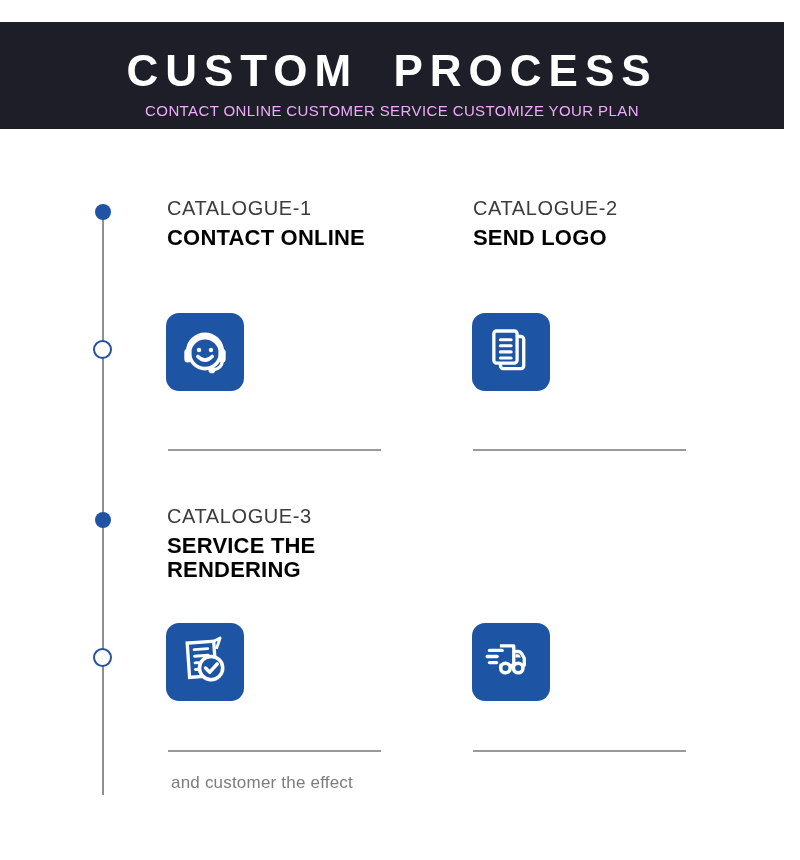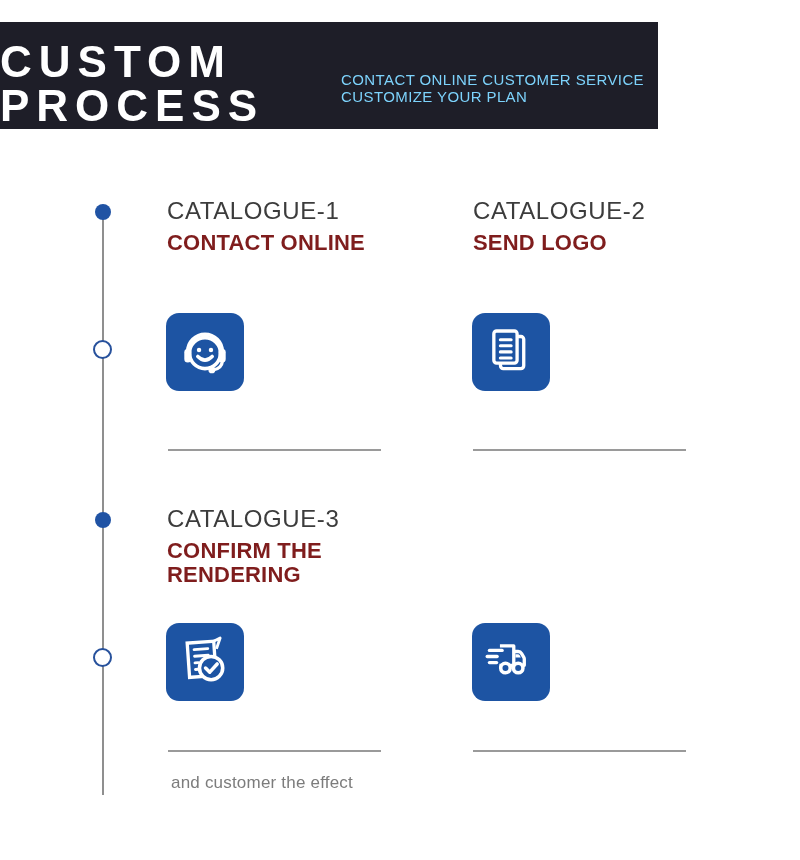--- a/index.html
+++ b/index.html
@@ -7,34 +7,34 @@
   body {
     width: 800px; height: 860px;
     font-family: "Liberation Sans", sans-serif;
     position: relative;
     overflow: hidden;
   }
   .page { position: relative; width: 800px; height: 860px; background: #ffffff; }
 
   
   .banner {
-    position: absolute; left: 0; top: 22px; width: 658px; height: 107px;
+    position: absolute; left: 0; top: 22px; width: 784px; height: 107px;
     background: #1e1e28;
-    display: flex; flex-direction: row; align-items: center; justify-content: center;
+    display: flex; flex-direction: column; align-items: center; justify-content: center;
     padding-top: 16px;
   }
   .banner-title {
     color: #ffffff;
     font-size: 44px; font-weight: 700;
     letter-spacing: 7px; word-spacing: 16px;
     line-height: 1;
   }
   .banner-subtitle {
     margin-top: 9px;
-    color: #7dd3fc;
+    color: #f0abfc;
     font-size: 15px; font-weight: 400;
     letter-spacing: 0.4px;
   }
 
   
   .timeline-line {
     position: absolute; left: 102px; top: 212px; width: 2px; height: 583px;
     background: #8f8f8f;
   }
   .timeline-dot {
@@ -50,25 +50,25 @@
   .ring-1 { top: 340px; }
   .ring-2 { top: 648px; }
 
   
   .step { position: absolute; width: 300px; }
   .step-1 { left: 167px; top: 197px; }
   .step-2 { left: 473px; top: 197px; }
   .step-3 { left: 167px; top: 505px; }
   .step-4 { left: 473px; top: 505px; }
   .step-label {
-    font-size: 24px; color: #3c3c3c; letter-spacing: 0.6px;
+    font-size: 20px; color: #3c3c3c; letter-spacing: 0.6px;
     margin-bottom: 6px;
   }
   .step-title {
-    font-size: 22px; font-weight: 700; color: #7f1d1d;
+    font-size: 22px; font-weight: 700; color: #000000;
     line-height: 23.5px; letter-spacing: 0.2px;
   }
 
   
   .icon-tile {
     position: absolute; width: 78px; height: 78px; border-radius: 13px;
     background: #1d54a3;
     display: flex; align-items: center; justify-content: center;
   }
   .tile-1 { left: 166px; top: 313px; }
@@ -120,21 +120,21 @@
   <div class="step step-2">
     <div class="step-label">CATALOGUE-2</div>
     <div class="step-title">
       <div>SEND LOGO</div>
     </div>
   </div>
 
   <div class="step step-3">
     <div class="step-label">CATALOGUE-3</div>
     <div class="step-title">
-      <div>CONFIRM THE</div>
+      <div>SERVICE THE</div>
       <div>RENDERING</div>
     </div>
   </div>
 
 
   <div class="icon-tile tile-1">
     <svg width="62" height="62" viewBox="0 0 56 56" fill="none">
       <circle cx="28" cy="29" r="14" stroke="#ffffff" stroke-width="3.2"></circle>
       <circle cx="22.6" cy="26.2" r="2" fill="#ffffff"></circle>
       <circle cx="33.4" cy="26.2" r="2" fill="#ffffff"></circle>

